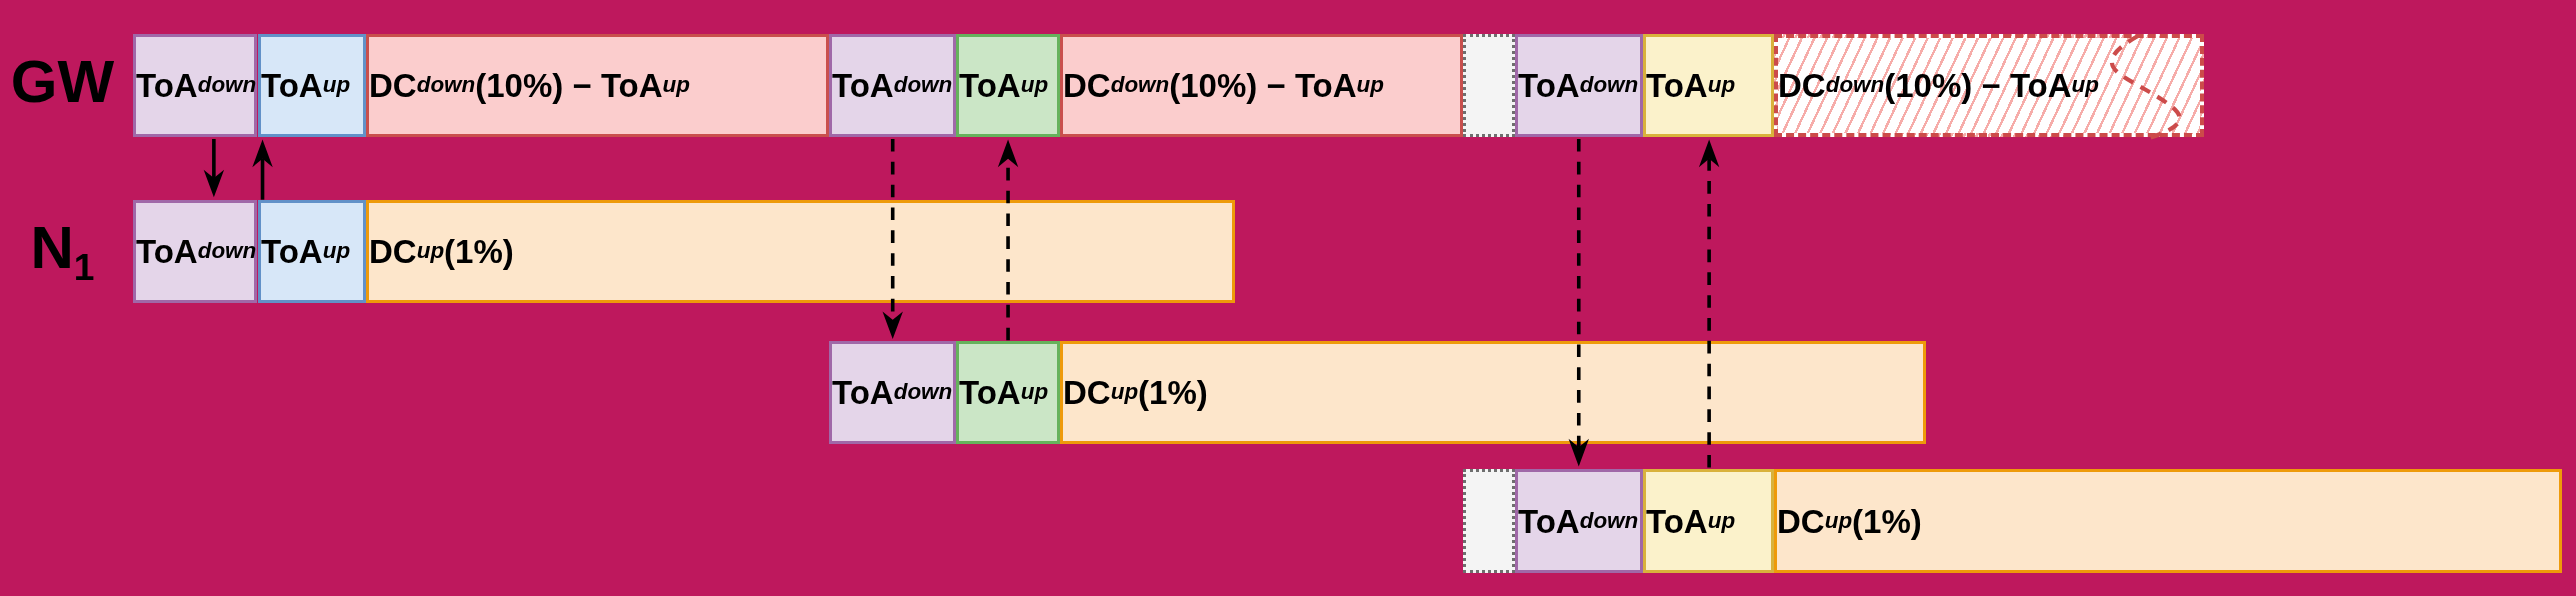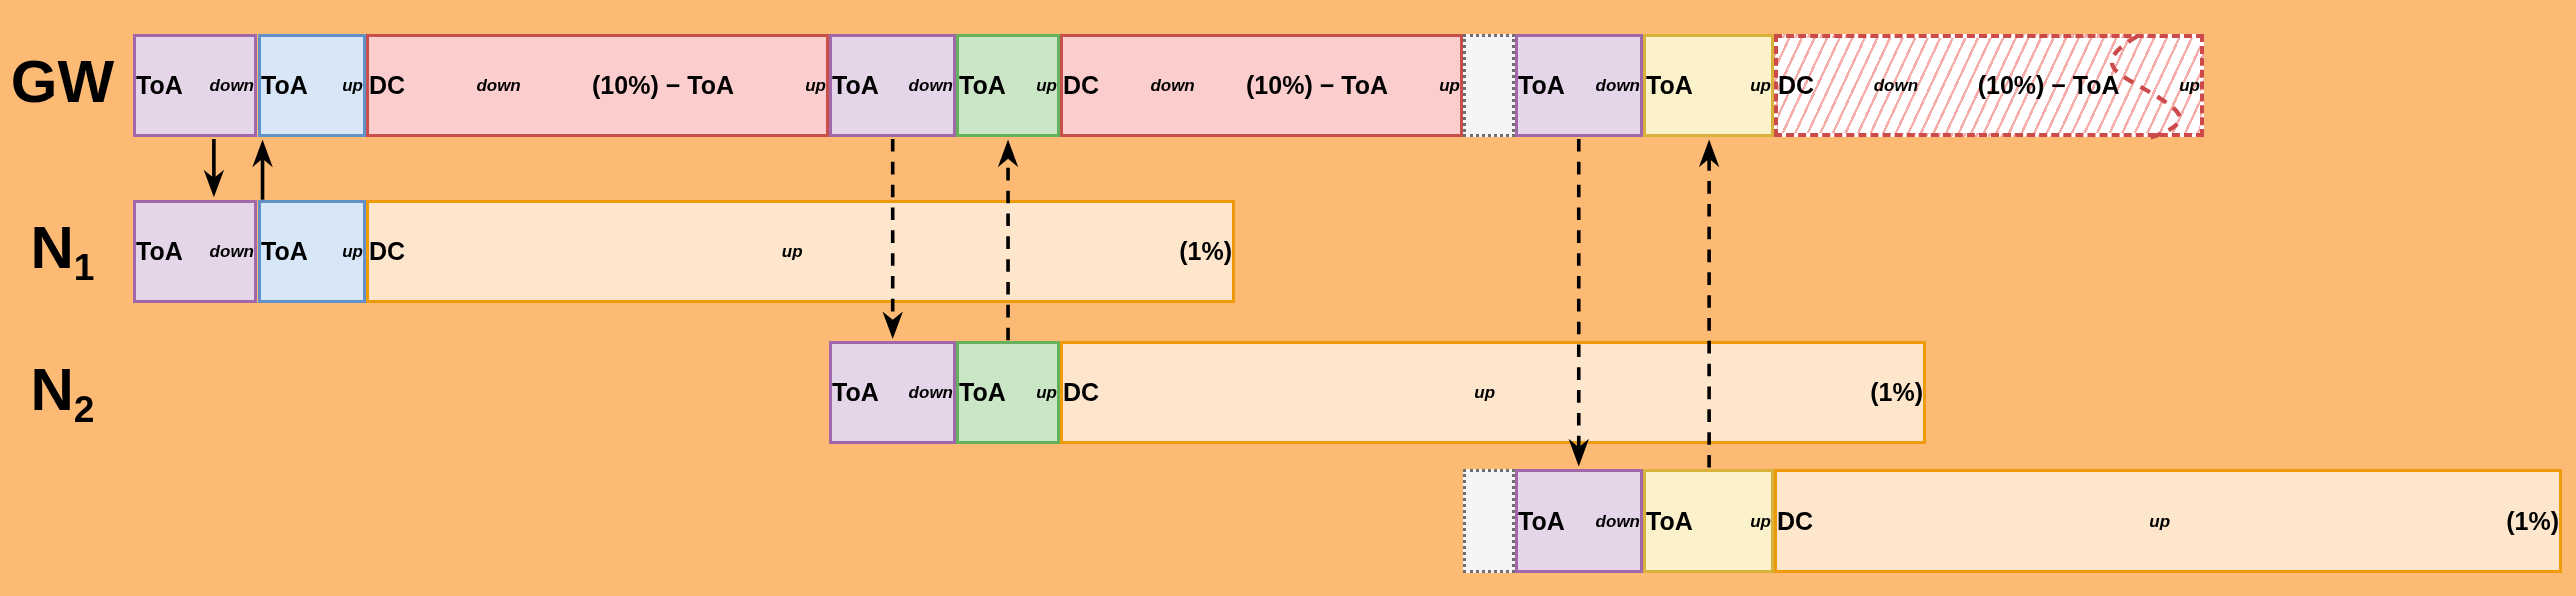--- a/index.html
+++ b/index.html
@@ -22,23 +22,23 @@
   .row-label .sub{
     font-size:0.62em;
     vertical-align:-0.33em;
     font-weight:bold;
   }
   .block{
     position:absolute;
     box-sizing:border-box;
     display:flex;
     align-items:center;
-    justify-content:space-between;
+    justify-content:flex-start;
     font-weight:bold;
-    font-size:25px;
+    font-size:33px;
     color:#000;
     white-space:nowrap;
     line-height:1;
   }
   .block .sub{
     font-size:0.68em;
     vertical-align:-0.32em;
     font-weight:bold;
     font-style:italic;
   }
@@ -55,21 +55,21 @@
   }
   svg.overlay{
     position:absolute;
     left:0;top:0;
     pointer-events:none;
   }
 </style>
 </head>
 <body>
 
-<div class="stage" style="width: 2576px; height: 597px; background: #fdba74;">
+<div class="stage" style="width: 2576px; height: 597px; background: #be185d;">
     <div class="row-label" style="top: 52px;"><span>GW</span></div>
     <div class="block style-purple" style="left: 133px; top: 34px; width: 124px; height: 103px;">
       <span>ToA</span>
       <span class="sub">down</span>
     </div>
     <div class="block style-blue" style="left: 258px; top: 34px; width: 108px; height: 103px;">
       <span>ToA</span>
       <span class="sub">up</span>
     </div>
     <div class="block style-red" style="left: 366px; top: 34px; width: 463px; height: 103px;">
@@ -114,21 +114,20 @@
     </div>
     <div class="block style-blue" style="left: 258px; top: 200px; width: 108px; height: 103px;">
       <span>ToA</span>
       <span class="sub">up</span>
     </div>
     <div class="block style-orange" style="left: 366px; top: 200px; width: 869px; height: 103px;">
       <span>DC</span>
       <span class="sub">up</span>
       <span> (1%)</span>
     </div>
-    <div class="row-label" style="top: 360px;"><span>N</span><span class="sub">2</span></div>
     <div class="block style-purple" style="left: 829px; top: 341px; width: 127px; height: 103px;">
       <span>ToA</span>
       <span class="sub">down</span>
     </div>
     <div class="block style-green" style="left: 956px; top: 341px; width: 104px; height: 103px;">
       <span>ToA</span>
       <span class="sub">up</span>
     </div>
     <div class="block style-orange" style="left: 1060px; top: 341px; width: 866px; height: 103px;">
       <span>DC</span>

